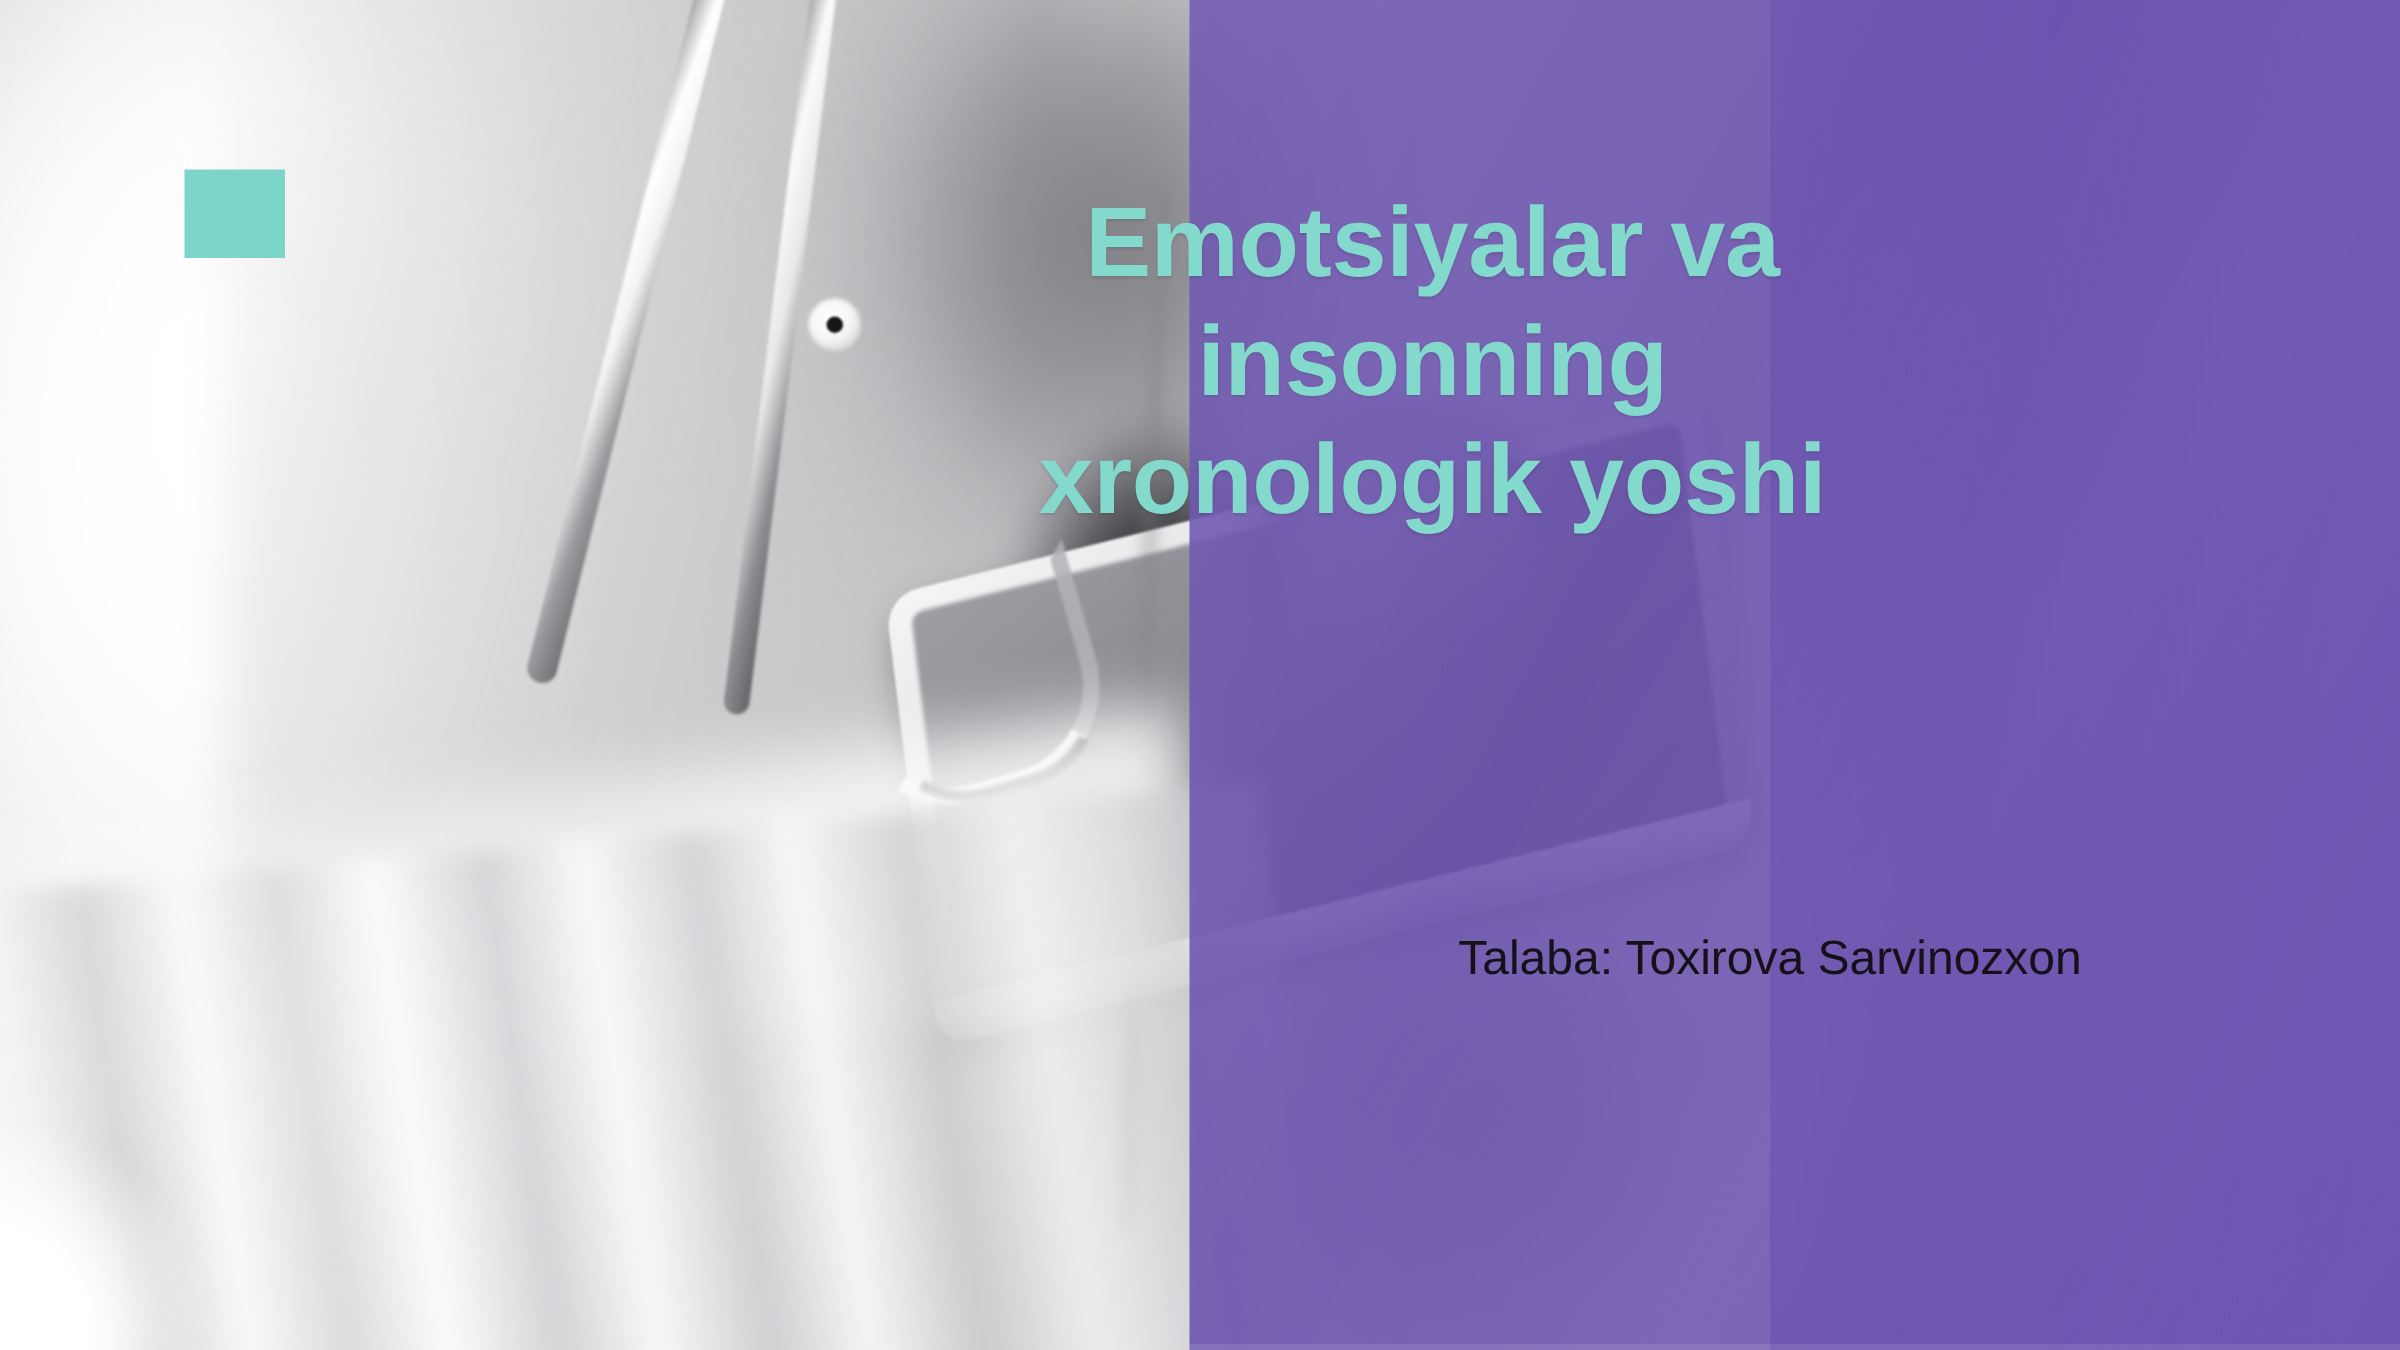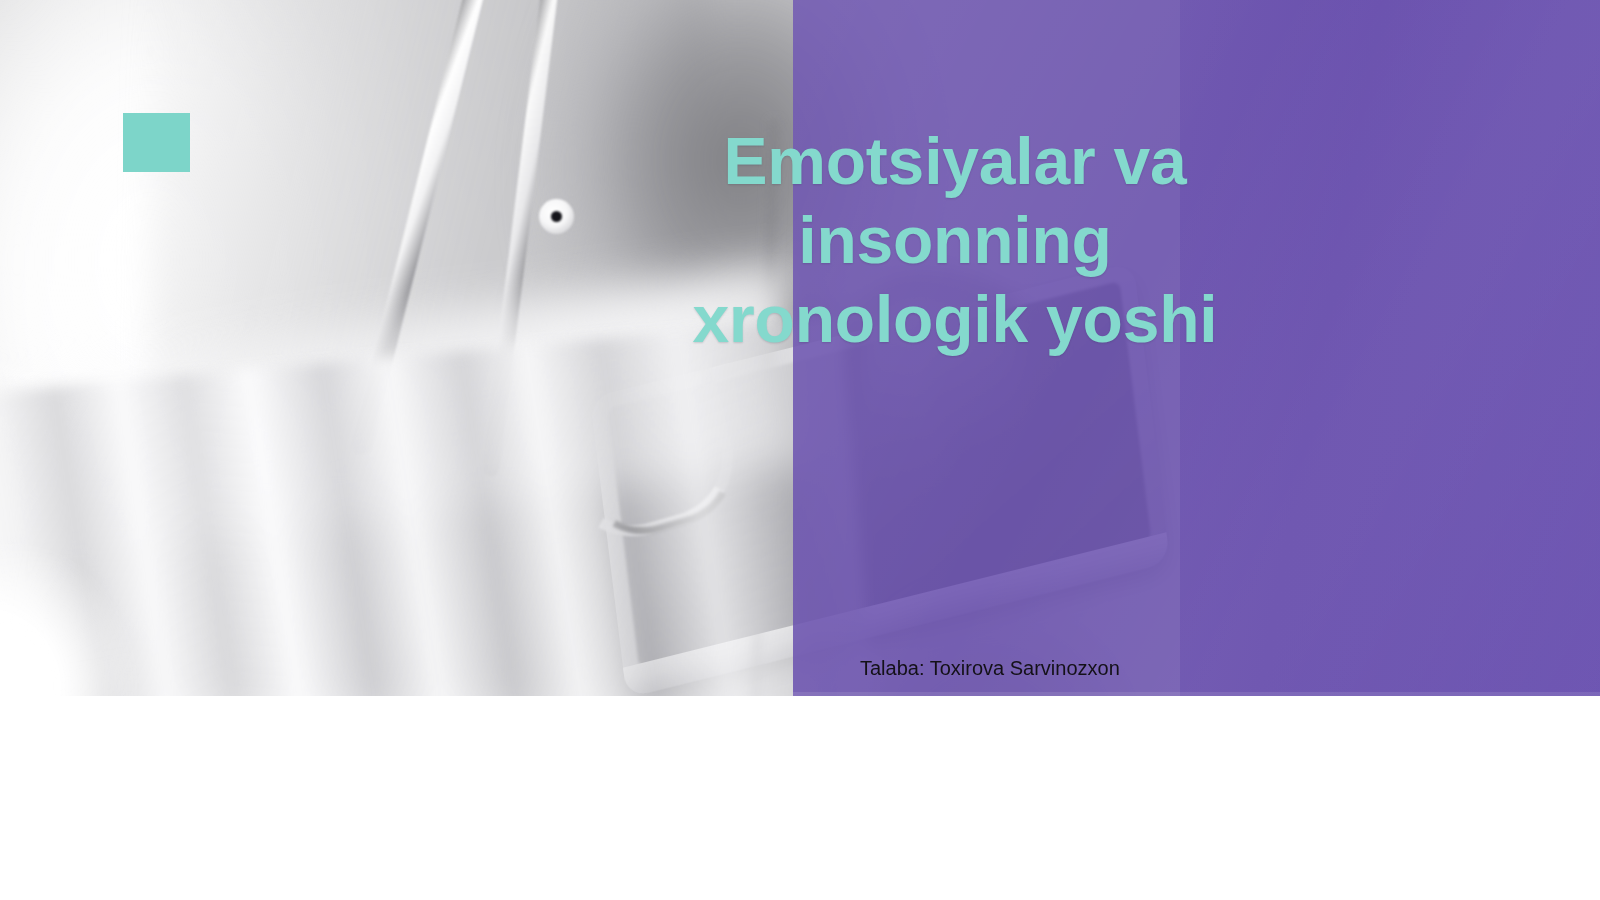--- a/index.html
+++ b/index.html
@@ -7,21 +7,21 @@
     padding: 0;
     background: #ffffff;
   }
   body {
     font-family: "Liberation Sans", sans-serif;
   }
 
   #slide {
     position: relative;
     width: 1600px;
-    height: 696px;
+    height: 900px;
     overflow: hidden;
     background: #ffffff;
   }
 
   
   .photo {
     position: absolute;
     inset: 0;
     overflow: hidden;
     background: #e9e9ea;
@@ -305,25 +305,24 @@
     letter-spacing: -0.2px;
     text-shadow: 0 1px 2px rgba(40,40,60,0.18);
     white-space: pre-line;
   }
 
   
   .subtitle-block {
     position: absolute;
     left: 860px; top: 622px;
     width: 640px;
-    text-align: left;
+    text-align: center;
     color: #141118;
-    font-size: 20px;
+    font-size: 32px;
     line-height: 1.0;
-    margin-top: 36px;
   }
   .sub-line { display: block; }
   .sub-line.student { margin-bottom: 41px; }
 
   
   .bottom-band {
     position: absolute;
     left: 793px; bottom: 0;
     width: 807px; height: 4px;
     background: rgba(255,255,255,0.10);

